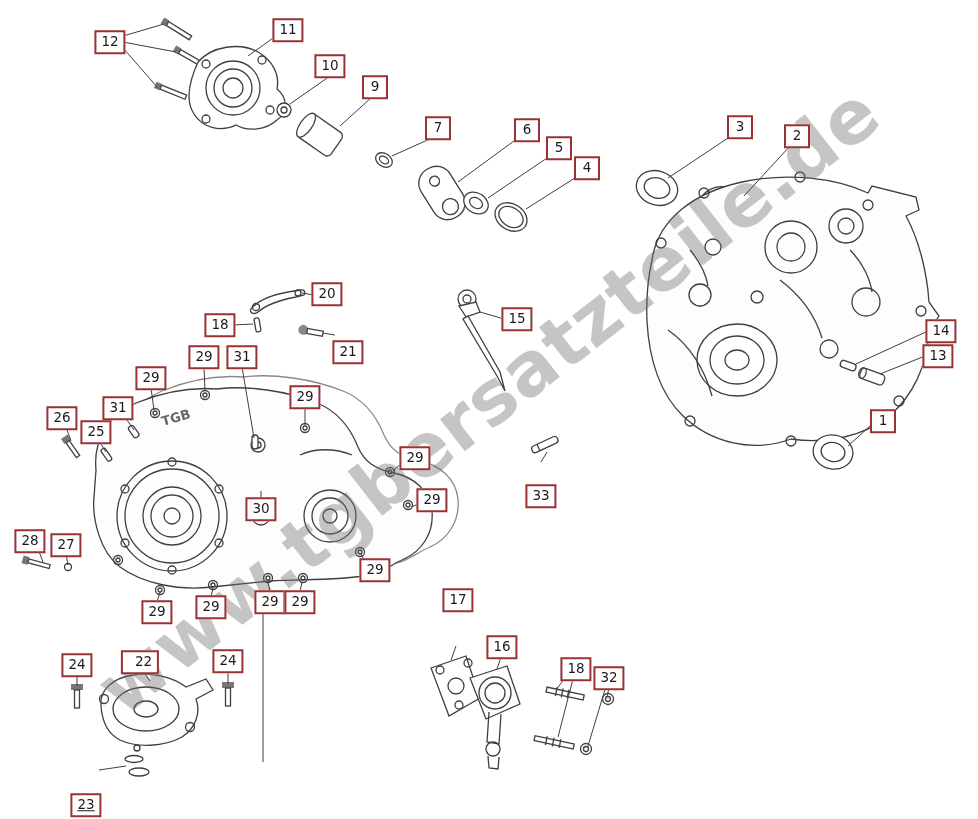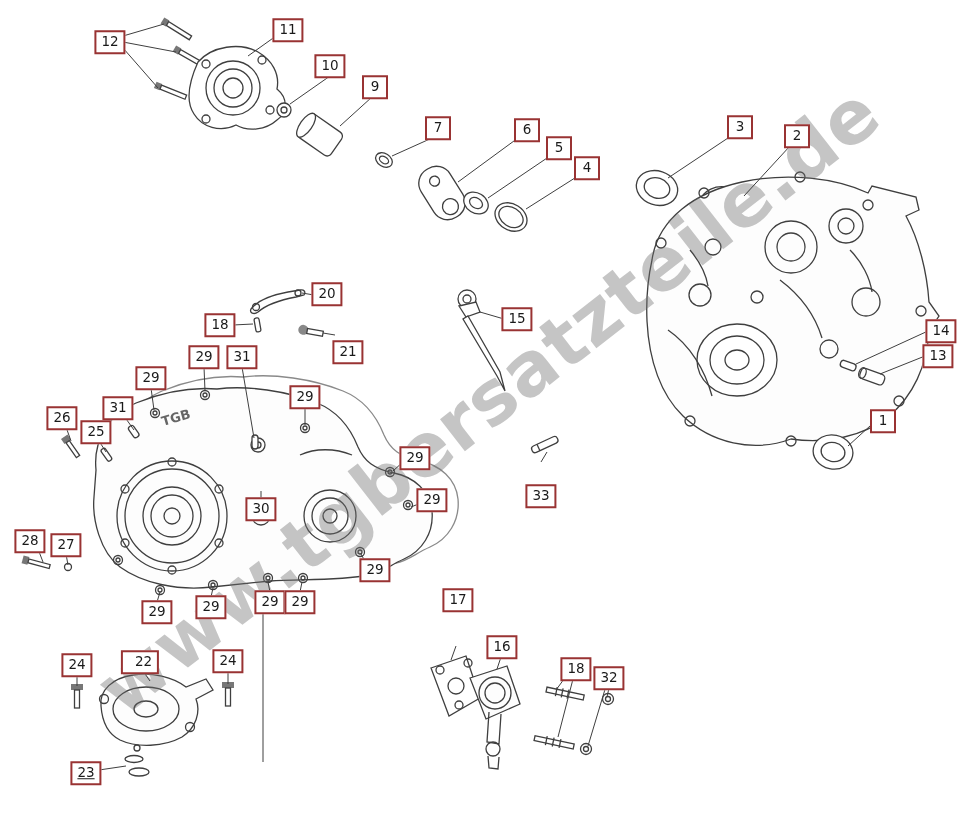--- a/index.html
+++ b/index.html
@@ -388,20 +388,20 @@
       <div class="part-label" style="left: 66px; top: 545px; border-color: rgb(153, 51, 51);">27</div>
       <div class="part-label" style="left: 375px; top: 570px; border-color: rgb(153, 51, 51);">29</div>
       <div class="part-label" style="left: 157px; top: 612px; border-color: rgb(153, 51, 51);">29</div>
       <div class="part-label" style="left: 211px; top: 607px; border-color: rgb(153, 51, 51);">29</div>
       <div class="part-label" style="left: 270px; top: 602px; border-color: rgb(153, 51, 51);">29</div>
       <div class="part-label" style="left: 300px; top: 602px; border-color: rgb(153, 51, 51);">29</div>
       <div class="part-label" style="left: 541px; top: 496px; border-color: rgb(153, 51, 51);">33</div>
       <div class="part-label" style="left: 77px; top: 665px; border-color: rgb(153, 51, 51);">24</div>
       <div class="part-label" style="left: 140px; top: 662px; border-color: rgb(153, 51, 51); padding-left: 12px;">22</div>
       <div class="part-label" style="left: 228px; top: 661px; border-color: rgb(153, 51, 51);">24</div>
-      <div class="part-label" style="left: 86px; top: 773px; border-color: rgb(153, 51, 51); text-decoration: underline;">23</div>
+      <div class="part-label" style="left: 86px; top: 805px; border-color: rgb(153, 51, 51); text-decoration: underline;">23</div>
       <div class="part-label" style="left: 458px; top: 600px; border-color: rgb(153, 51, 51);">17</div>
       <div class="part-label" style="left: 502px; top: 647px; border-color: rgb(153, 51, 51);">16</div>
       <div class="part-label" style="left: 576px; top: 669px; border-color: rgb(153, 51, 51);">18</div>
       <div class="part-label" style="left: 609px; top: 678px; border-color: rgb(153, 51, 51);">32</div>
     </div>
 
 </div>
 
 </body></html>

